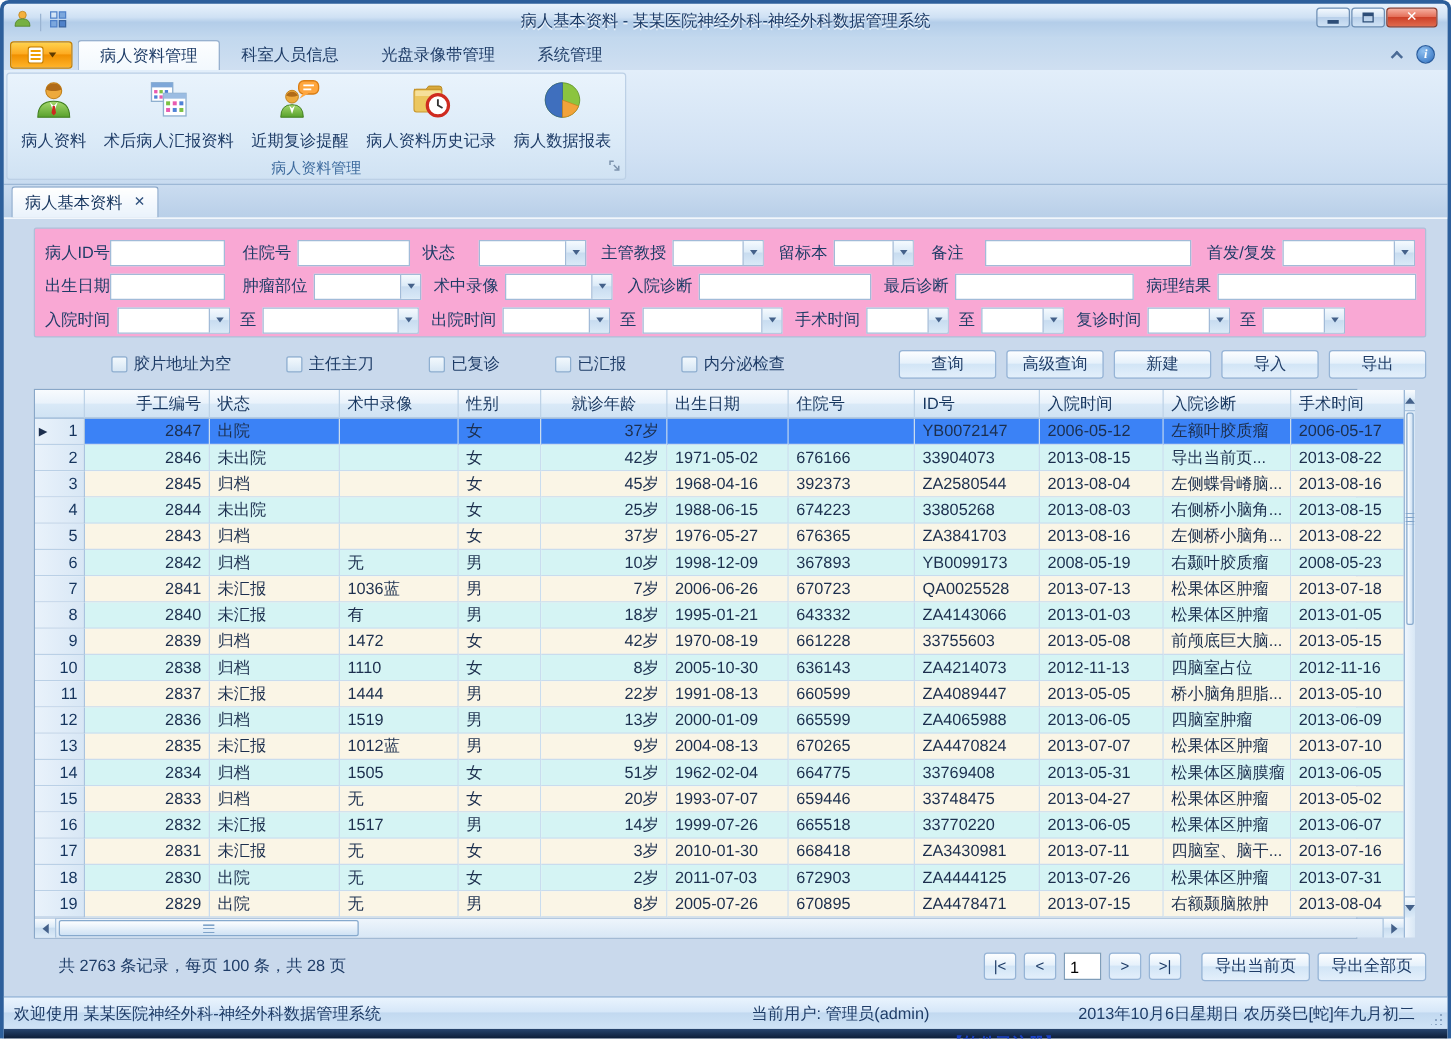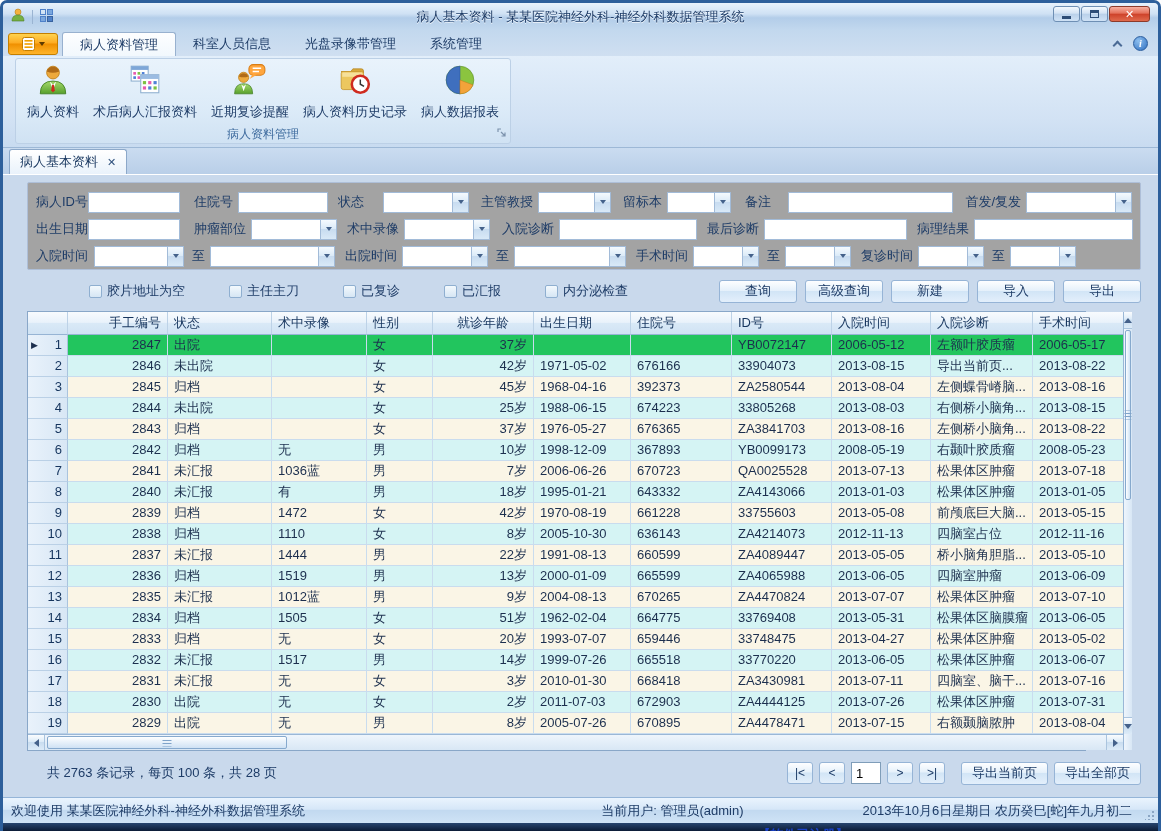--- a/index.html
+++ b/index.html
@@ -37,42 +37,42 @@
   .rtab.active { background:linear-gradient(#fdfeff,#f2f8fd); border:1px solid #98b1cf; border-bottom:none;
     border-radius:3px 3px 0 0; }
   .tabrow-right { position:absolute; right:10px; top:6px; display:flex; align-items:center; gap:12px; }
   .chev { width:7px; height:7px; border-top:2px solid #4a6a95; border-right:2px solid #4a6a95;
     transform:rotate(-45deg); margin-top:3px; }
   .infoico { width:15px; height:15px; border-radius:50%; border:1px solid #2a5d9e; color:#fff;
     background:radial-gradient(circle at 35% 30%, #8fc0f0, #2e6fc0); font:italic bold 10px "Liberation Serif",serif;
     display:flex; align-items:center; justify-content:center; }
   
   .ribbon { height:92px; flex:0 0 auto; background:linear-gradient(#e2eefa,#d2e2f4 70%,#c8dbf0);
-    border-bottom:1px solid #9db8d6; padding:2px 10px; }
+    border-bottom:1px solid #9db8d6; padding:2px 0; }
   .rgroup { display:inline-flex; flex-direction:column; height:86px; margin-left:2px;
     border:1px solid #bcd0e6; border-radius:3px;
     background:linear-gradient(#e9f3fc,#dcebf8 60%,#d0e2f3); }
   .rbuttons { flex:1; display:flex; align-items:flex-start; padding:2px 4px 0 4px; }
   .rbtn { display:flex; flex-direction:column; align-items:center; padding:2px 7px; border-radius:3px; }
   .rbtn .lbl { font-size:13px; color:#1e3c67; margin-top:2px; white-space:nowrap; }
   .grouplabel { height:17px; display:flex; align-items:center; justify-content:center; position:relative;
     font-size:12px; color:#3e6b9e; }
   .launcher { position:absolute; right:3px; bottom:2px; }
   
   .docbar { height:27px; flex:0 0 auto; background:linear-gradient(#cadeف0,#b9cfe8); 
     background:linear-gradient(#cadcf0,#b9cfe8); border-bottom:1px solid #ffffff;
     display:flex; align-items:flex-end; padding-left:6px; }
   .doctab { height:25px; display:flex; align-items:center; gap:9px; padding:0 10px;
     background:linear-gradient(#ffffff,#e9f2fb); border:1px solid #8ca8c9; border-bottom:none;
     border-radius:3px 3px 0 0; font-size:13px; color:#16355e; }
   .doc-close { font-size:11px; font-weight:bold; color:#30527e; line-height:1; }
   
   .content { flex:1; padding:7px 0 0 24px; overflow:hidden; }
   .filterpanel { width:1114px; height:88px; border:1px solid #aebfd8; border-radius:2px;
-    background:#a3a3a3; padding:7px 8px 0 8px; }
+    background:#f9a8d4; padding:7px 8px 0 8px; }
   .frow { display:flex; align-items:center; height:24px; margin-bottom:3px; }
   .flabel { font-size:13px; color:#1e3c67; margin-right:5px; white-space:nowrap; }
   .flabel.w58 { width:58px; margin-right:0; }
   .ml8{margin-left:8px;} .ml10{margin-left:10px;} .ml12{margin-left:12px;} .ml14{margin-left:14px;}
   .tin { height:21px; border:1px solid #a2bbd8; background:#fff; font-size:12px; padding:0 4px; }
   .combo { display:inline-flex; height:21px; border:1px solid #a2bbd8; background:#fff; }
   .combo .cin { border:none; outline:none; flex:1; min-width:0; font-size:12px; padding:0 3px; background:transparent; }
   .cbtn { width:16px; border-left:1px solid #a2bbd8; display:flex; align-items:center; justify-content:center;
     background:linear-gradient(#f5fafe,#dcebf8 45%,#c8dcf0 50%,#d9e9f7); }
   .cbtn::after { content:""; width:0; height:0; border-left:3px solid transparent;
@@ -102,21 +102,21 @@
   .cell { border-right:1px solid #c9dcee; border-bottom:1px solid #c9dcee; font-size:13px;
     color:#1c2f4e; line-height:20px; padding:0 6px; white-space:nowrap; overflow:hidden; }
   .c0{width:40px;} .c1{width:100px;} .c2{width:104px;} .c3{width:95px;} .c4{width:66px;}
   .c5{width:101px;text-align:center;} .c6{width:97px;} .c7{width:101px;} .c8{width:100px;} .c9{width:99px;}
   .c10{width:102px;} .c11{width:90px; border-right:none;}
   .cell.rowhead { background:linear-gradient(to right,#e9f2fb,#d8e7f5) !important;
     border-right:1px solid #a9c3de; border-bottom:1px solid #bad0e6; color:#16355e;
     display:flex; justify-content:space-between; padding:0 5px 0 3px; }
   .grow.odd .cell { background:#faf5e6; }
   .grow.even .cell { background:#d5f4f4; }
-  .grow.selected .cell { background:#22c55e; }
+  .grow.selected .cell { background:#3b82f6; }
   .num { text-align:right; }
   .marker { font-size:9px; color:#1c2f4e; }
   
   .hscroll { height:16px; border-top:1px solid #9ab7d6; display:flex; align-items:center;
     background:linear-gradient(#eef5fc,#d8e7f5); }
   .sbtn { width:17px; height:15px; display:flex; align-items:center; justify-content:center;
     background:linear-gradient(#fafcfe,#dcebf8 45%,#c9ddf0 50%,#dcebf8); border-right:1px solid #aac4de; }
   .sbtn.right { border-left:1px solid #aac4de; border-right:none; }
   .tri { width:0; height:0; }
   .tri.l { border-top:4px solid transparent; border-bottom:4px solid transparent; border-right:5px solid #44618a; }

